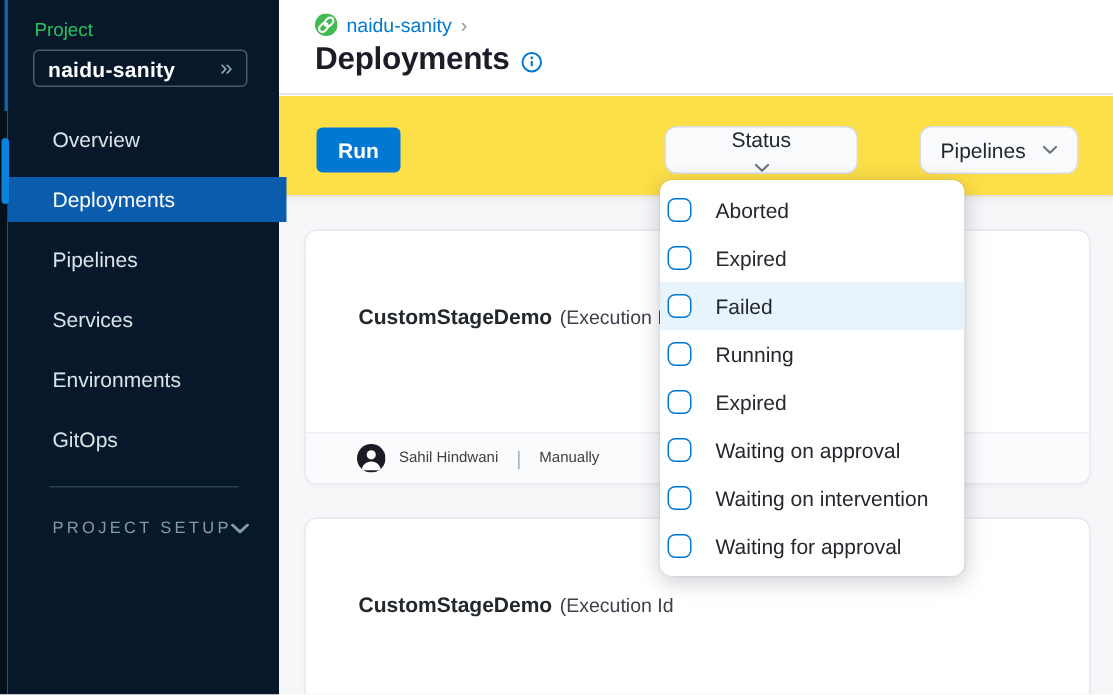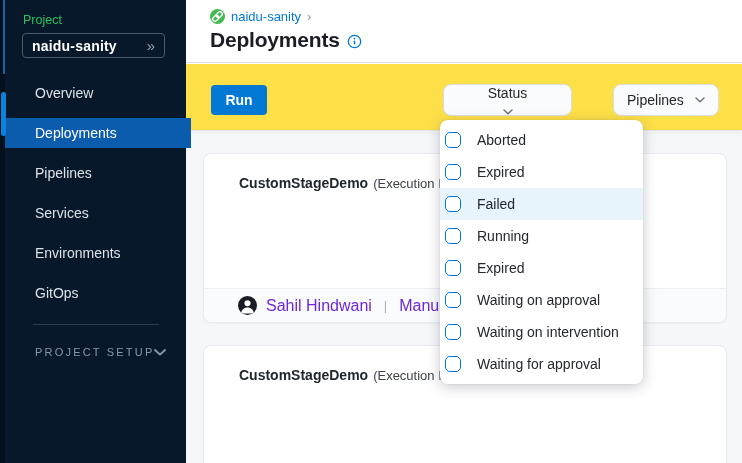--- a/index.html
+++ b/index.html
@@ -60,26 +60,26 @@
 
   .checkbox { width:16px; height:16px; flex:0 0 16px; border:1.5px solid #0278d5; border-radius:5px; background:#fff; cursor:pointer; }
 
   
   .content { position:absolute; left:186px; top:132px; width:556px; height:331px; background:#f6f7f9; overflow:hidden; }
   .card { position:absolute; left:17px; width:524px; background:#fff; border:1px solid #e8eaf0; border-radius:8px;
           box-shadow:0 1px 2px rgba(96,97,112,.06); cursor:pointer; }
   .card-1 { top:21px; height:170px; }
   .card-2 { top:213px; height:180px; }
   .card-title-row { padding:21px 0 0 35px; display:flex; align-items:baseline; white-space:nowrap; overflow:hidden; }
-  .card-title { font-size:14px; font-weight:700; color:#22272d; }
+  .card-title { font-size:14px; font-weight:700; color:#22272d;margin-top:28px; }
   .card-title-suffix { font-size:13px; color:#3c414b; margin-left:5px; }
   .card-footer { position:absolute; left:0; right:0; bottom:0; height:34px; background:#fafbfd;
                  border-top:1px solid #edeff3; border-radius:0 0 8px 8px;
                  display:flex; align-items:center; padding-left:34px; gap:9px; }
-  .footer-name, .footer-type { font-size:16px; color:#6d28d9; }
+  .footer-name, .footer-type { font-size:10px; color:#404040; }
   .footer-sep { color:#aab1bd; font-size:13px; padding:0 3px; }
 
   
   .status-menu { position:absolute; left:440px; top:120px; width:203px; background:#fff; border-radius:8px;
                  box-shadow:0 3px 14px rgba(40,41,61,.25), 0 0 1px rgba(40,41,61,.2); padding:4px 0; z-index:10; }
   .menu-item { height:32px; display:flex; align-items:center; padding-left:5px; gap:16px; cursor:pointer; }
   .menu-item.highlighted { background:#e7f4fc; }
   .menu-label { font-size:14px; color:#24272e; }
 
   .icon { display:inline-flex; }

